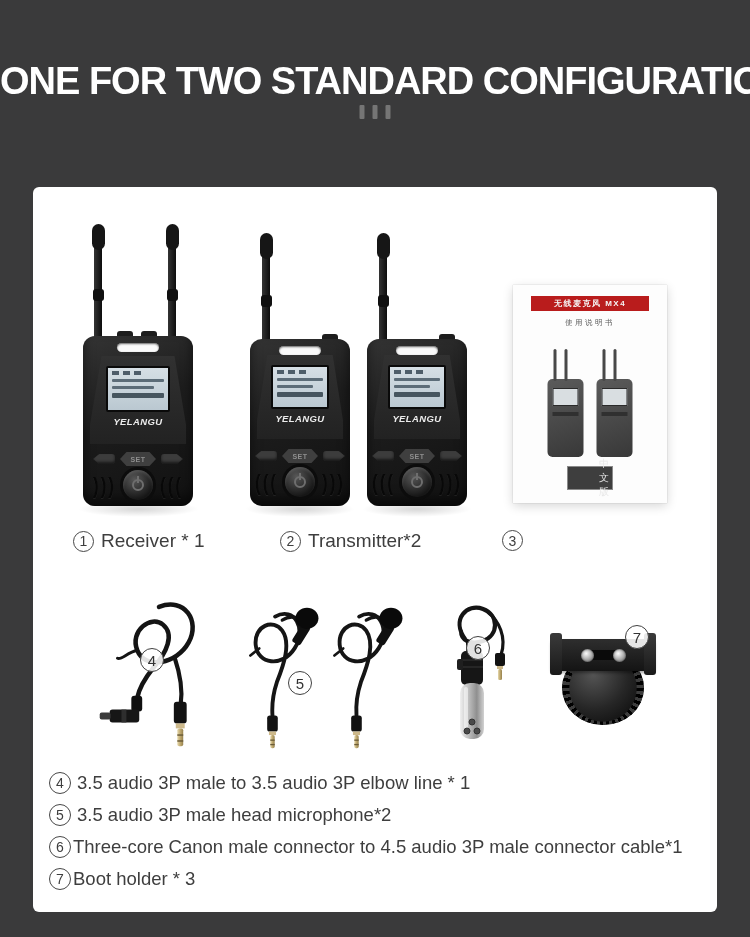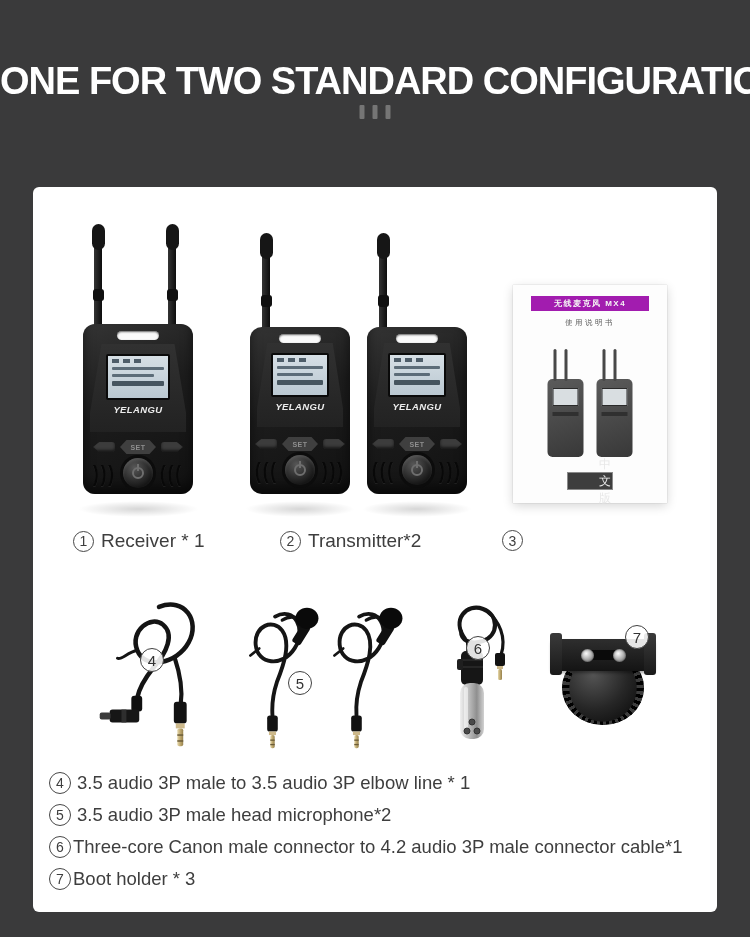--- a/index.html
+++ b/index.html
@@ -34,21 +34,21 @@
                     background:#101010; border-radius:3px; }
   .receiver .a1 { left:11px; top:0; height:118px; }
   .receiver .a2 { left:85px; top:0; height:118px; }
   .tx1 .a1, .tx2 .a1 { left:12px; top:0; height:112px; }
 
   .knob { position:absolute; background:#1d1d1d; border-radius:3px 3px 0 0; }
   .receiver .k1 { left:34px; top:103px; width:16px; height:10px; }
   .receiver .k2 { left:58px; top:103px; width:16px; height:10px; }
   .tx1 .k1, .tx2 .k1 { left:72px; top:97px; width:16px; height:10px; }
 
-  .dev-body { position:absolute; left:0; right:0; bottom:16px;
+  .dev-body { position:absolute; left:0; right:0; bottom:4px;
               background:linear-gradient(155deg,#343434,#1c1c1c 45%,#111111);
               border-radius:12px; box-shadow:inset 0 -8px 12px rgba(0,0,0,.55); }
   .receiver .dev-body { height:170px; }
   .tx1 .dev-body, .tx2 .dev-body { height:167px; }
 
   .clip-slot { position:absolute; top:7px; left:50%; transform:translateX(-50%);
                width:42px; height:9px; background:#fafafa; border-radius:5px;
                box-shadow:inset 0 1px 2px rgba(0,0,0,.6); }
   .face { position:absolute; top:20px; left:7px; right:7px; height:88px;
           background:linear-gradient(180deg,#313131,#222222);
@@ -90,37 +90,37 @@
   .pwr::after { content:""; position:absolute; inset:9px; border:2px solid #6e6e6e; border-radius:50%; }
   .pwr::before { content:""; position:absolute; top:6px; left:50%; width:2px; height:7px;
                  margin-left:-1px; background:#6e6e6e; z-index:1; }
   .dev-shadow { position:absolute; left:-5%; bottom:-7px; width:110%; height:16px;
                 background:radial-gradient(ellipse at center, rgba(0,0,0,.16), transparent 70%); }
 
   
   .manual { position:absolute; left:480px; top:98px; width:154px; height:218px;
             background:#fdfdfd; box-shadow:0 3px 10px rgba(0,0,0,.16), 0 0 1px rgba(0,0,0,.25); }
   .manual-bar { position:absolute; top:11px; left:50%; transform:translateX(-50%);
-                width:118px; height:15px; background:#a21caf; color:#f5f5f5;
+                width:118px; height:15px; background:#b91c1c; color:#f5f5f5;
                 font-size:8px; font-weight:700; letter-spacing:1.5px; white-space:nowrap;
                 display:flex; align-items:center; justify-content:center; }
   .manual-sub { position:absolute; top:33px; left:0; right:0; text-align:center;
                 font-size:7.5px; letter-spacing:2.5px; color:#5d5d5d; }
   .manual-devs { position:absolute; top:94px; left:50%; transform:translateX(-50%);
                  display:flex; gap:13px; }
   .mini { position:relative; width:36px; height:78px;
           background:linear-gradient(160deg,#5b5b5b,#383838); border-radius:5px; }
   .m-ant { position:absolute; top:-30px; width:3px; height:32px; background:#484848; border-radius:2px; }
   .m-ant.m1 { left:6px; } .m-ant.m2 { left:17px; }
   .m-scr { position:absolute; top:9px; left:5px; right:5px; height:18px;
            background:#d9dee1; border:1px solid #2a2a2a; }
   .m-line { position:absolute; top:33px; left:5px; right:5px; height:4px; background:#303030; }
   .manual-foot { position:absolute; bottom:13px; left:50%; transform:translateX(-50%);
-                 width:46px; height:18px; background:#3e3e3e; border:1px solid #8a8a8a;
-                 color:#e8e8e8; font-size:12px; letter-spacing:1px;
+                 width:46px; height:24px; background:#3e3e3e; border:1px solid #8a8a8a;
+                 color:#e8e8e8; font-size:10px; letter-spacing:1px;
                  display:flex; align-items:center; justify-content:center;padding-left:31px; }
 
   
   .circle-num { width:21px; height:21px; border:1.5px solid #474747; border-radius:50%;
                 color:#3e3e3e; font-size:14px; flex:0 0 auto;
                 display:flex; align-items:center; justify-content:center; }
   .plabel { position:absolute; display:flex; align-items:center; gap:7px;
             color:#3e3e3e; font-size:19px; white-space:nowrap; }
   .pl1 { left:40px;  top:343px; }
   .pl2 { left:247px; top:343px; }
@@ -408,21 +408,21 @@
     <div class="caption c4">
       <span class="circle-num">4</span>
       <span>3.5 audio 3P male to 3.5 audio 3P elbow line * 1</span>
     </div>
     <div class="caption c5">
       <span class="circle-num">5</span>
       <span>3.5 audio 3P male head microphone*2</span>
     </div>
     <div class="caption c6">
       <span class="circle-num">6</span>
-      <span>Three-core Canon male connector to 4.2 audio 3P male connector cable*1</span>
+      <span>Three-core Canon male connector to 4.5 audio 3P male connector cable*1</span>
     </div>
     <div class="caption c7">
       <span class="circle-num">7</span>
       <span>Boot holder * 3</span>
     </div>
 
   </div>
 </div>
 
 </body></html>

